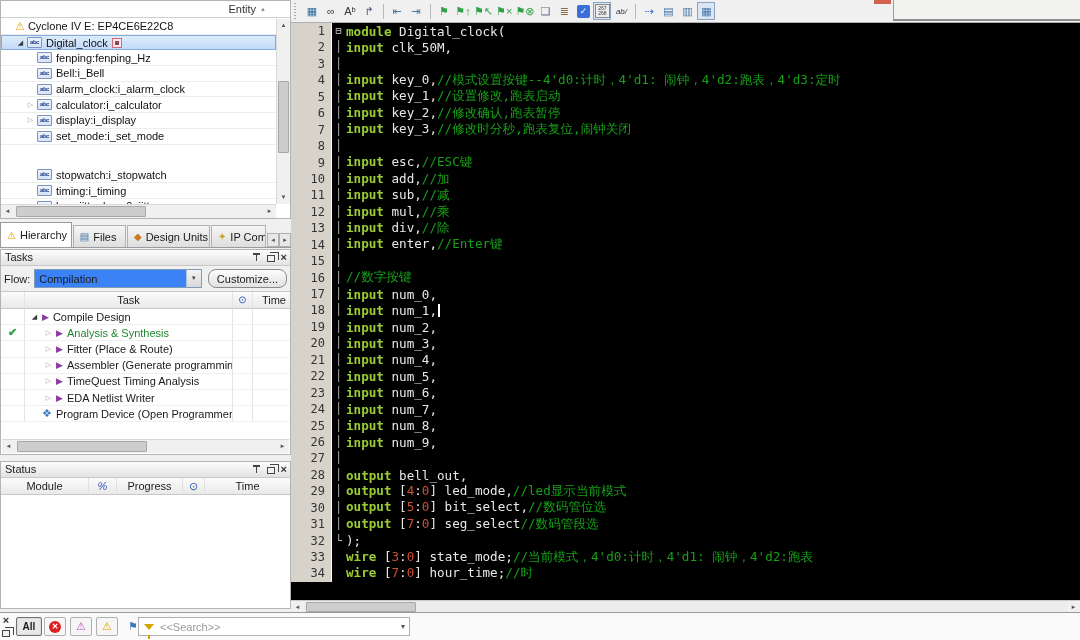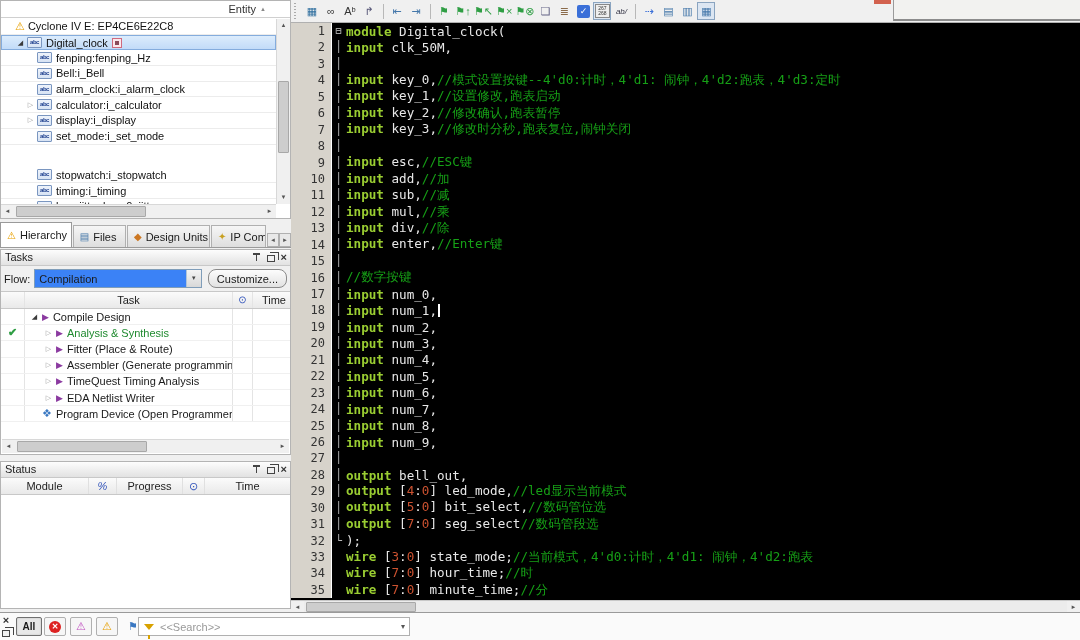--- a/index.html
+++ b/index.html
@@ -534,25 +534,20 @@
         <div class="erow">
           <span class="ln">33</span>
           <span class="fold"></span>
           <span class="codeseg"><span class="kw">wire</span><span class="id"> [</span><span class="nm">3</span><span class="id">:</span><span class="nm">0</span><span class="id">] state_mode;</span><span class="cm">//当前模式，4'd0:计时，4'd1: 闹钟，4'd2:跑表</span></span>
         </div>
         <div class="erow">
           <span class="ln">34</span>
           <span class="fold"></span>
           <span class="codeseg"><span class="kw">wire</span><span class="id"> [</span><span class="nm">7</span><span class="id">:</span><span class="nm">0</span><span class="id">] hour_time;</span><span class="cm">//时</span></span>
         </div>
-        <div class="erow">
-          <span class="ln">35</span>
-          <span class="fold"></span>
-          <span class="codeseg"><span class="kw">wire</span><span class="id"> [</span><span class="nm">7</span><span class="id">:</span><span class="nm">0</span><span class="id">] minute_time;</span><span class="cm">//分</span></span>
-        </div>
       </div>
     <div id="ehscroll">
       <div class="sb-btn" style="left:0">◄</div>
       <div class="hthumb"></div>
       <div class="sb-btn" style="right:0">►</div>
     </div>
   </div>
 
   <div id="msg-bar">
     <div class="mb-stack">

